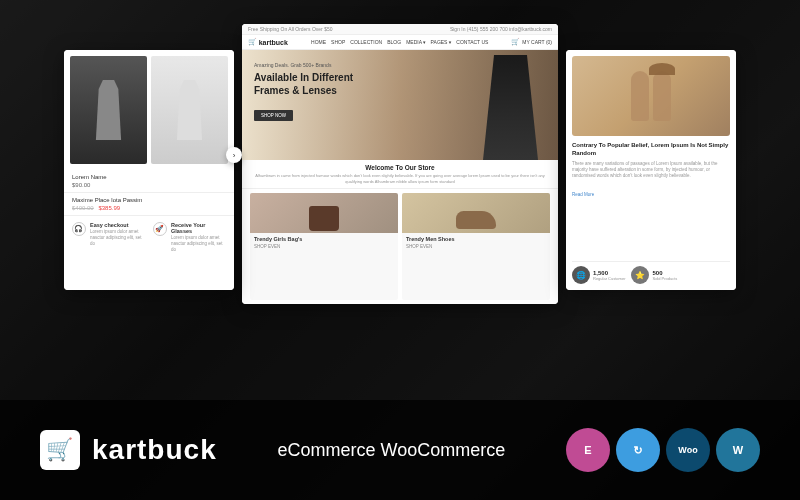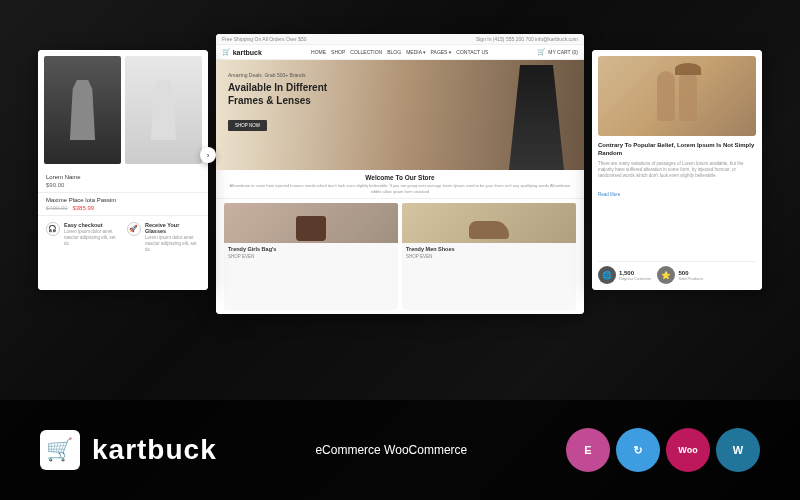--- a/index.html
+++ b/index.html
@@ -58,23 +58,23 @@
       box-shadow: 0 4px 20px rgba(0,0,0,0.4);
     }
 
     .screenshot-card.left {
       width: 170px;
       height: 240px;
       margin-top: 30px;
     }
 
     .screenshot-card.center {
-      width: 368px;
+      width: 316px;
       height: 280px;
-      margin-top: 14px;
+      margin-top: 4px;
     }
 
     .screenshot-card.right {
       width: 170px;
       height: 240px;
       margin-top: 30px;
     }
 
     
     .left-card-inner {
@@ -550,21 +550,21 @@
       font-weight: bold;
       color: #fff;
       letter-spacing: 1px;
     }
 
     .brand-tagline {
       text-align: center;
     }
 
     .brand-tagline .tagline-text {
-      font-size: 12px;
+      font-size: 18px;
       color: #fff;
       line-height: 1.5;
     }
 
     .tech-badges {
       display: flex;
       gap: 6px;
       align-items: center;
     }
 
@@ -582,21 +582,21 @@
 
     .badge-e {
       background: #c04b94;
     }
 
     .badge-refresh {
       background: #3d9de0;
     }
 
     .badge-woo {
-      background: #be185d;
+      background: #0c4a6e;
     }
 
     .badge-wp {
       background: #21759b;
     }
 
     .left-screenshot-wrapper {
       position: relative;
     }
   </style>

